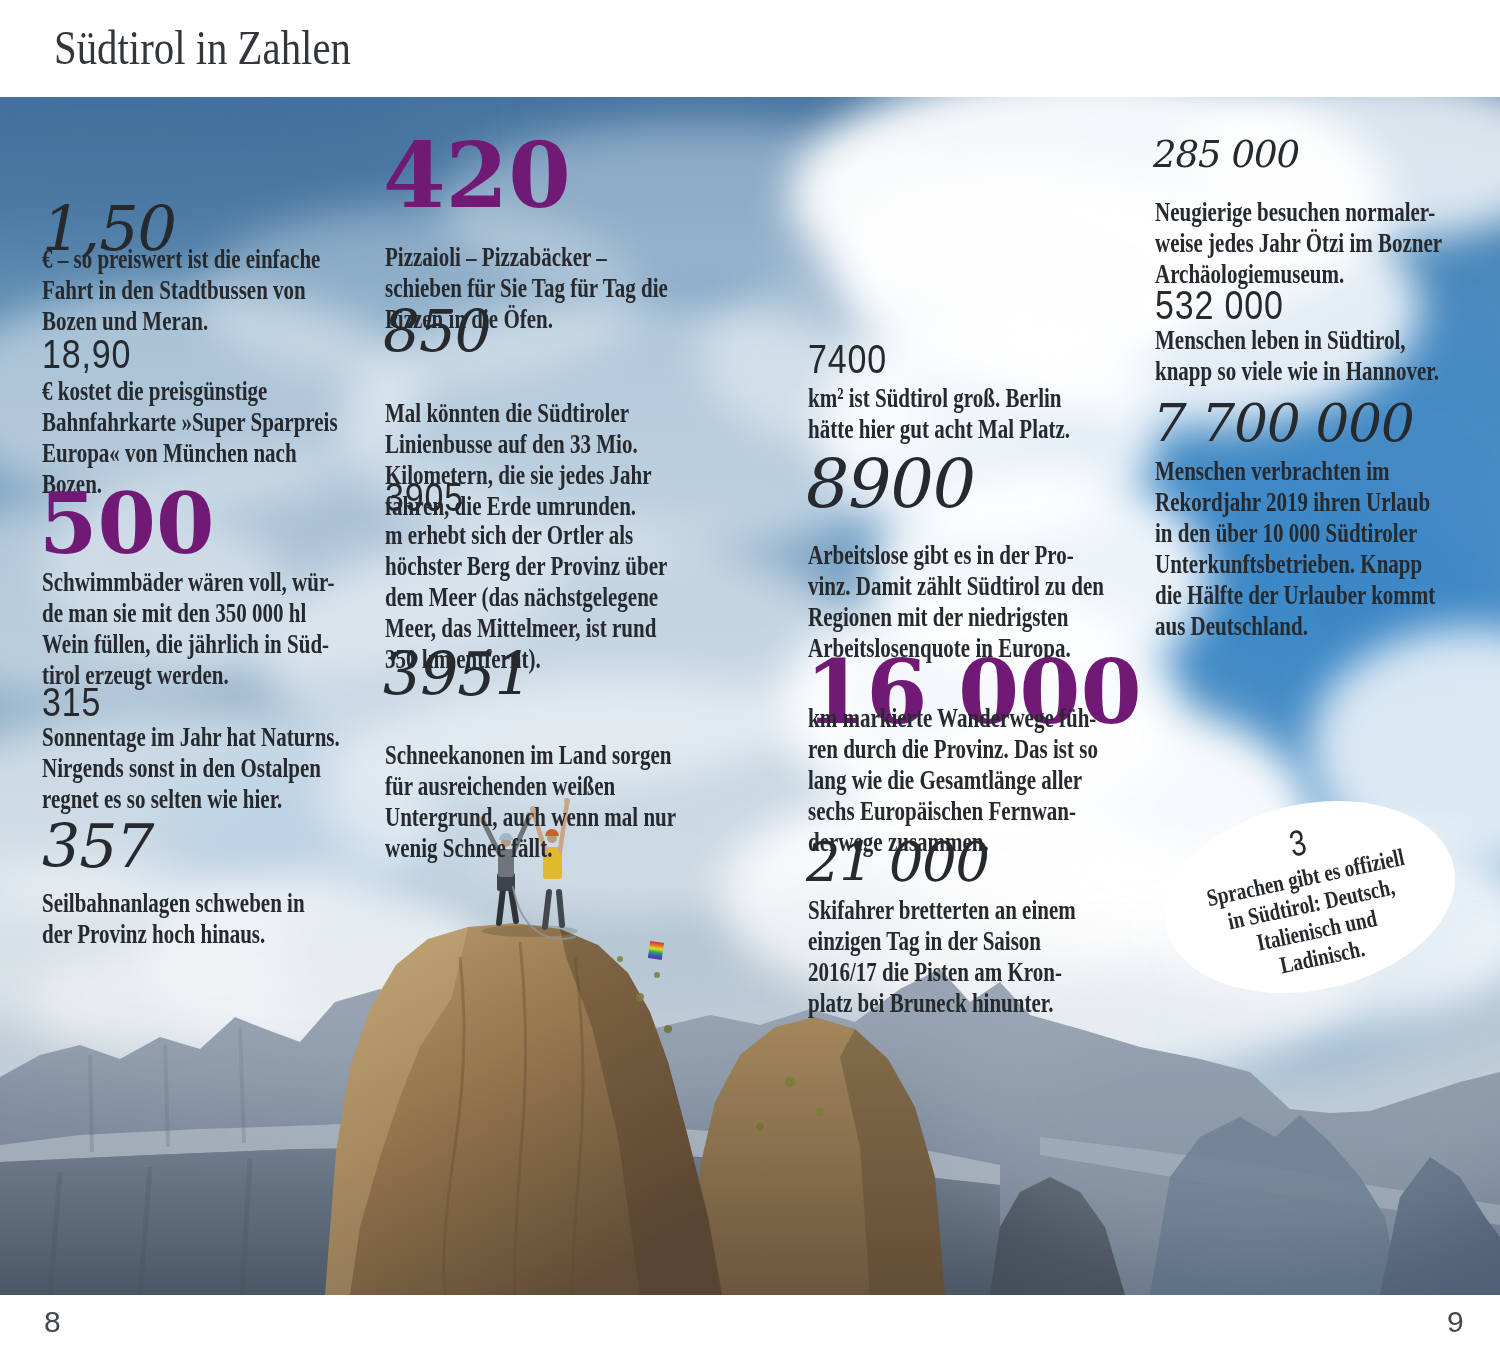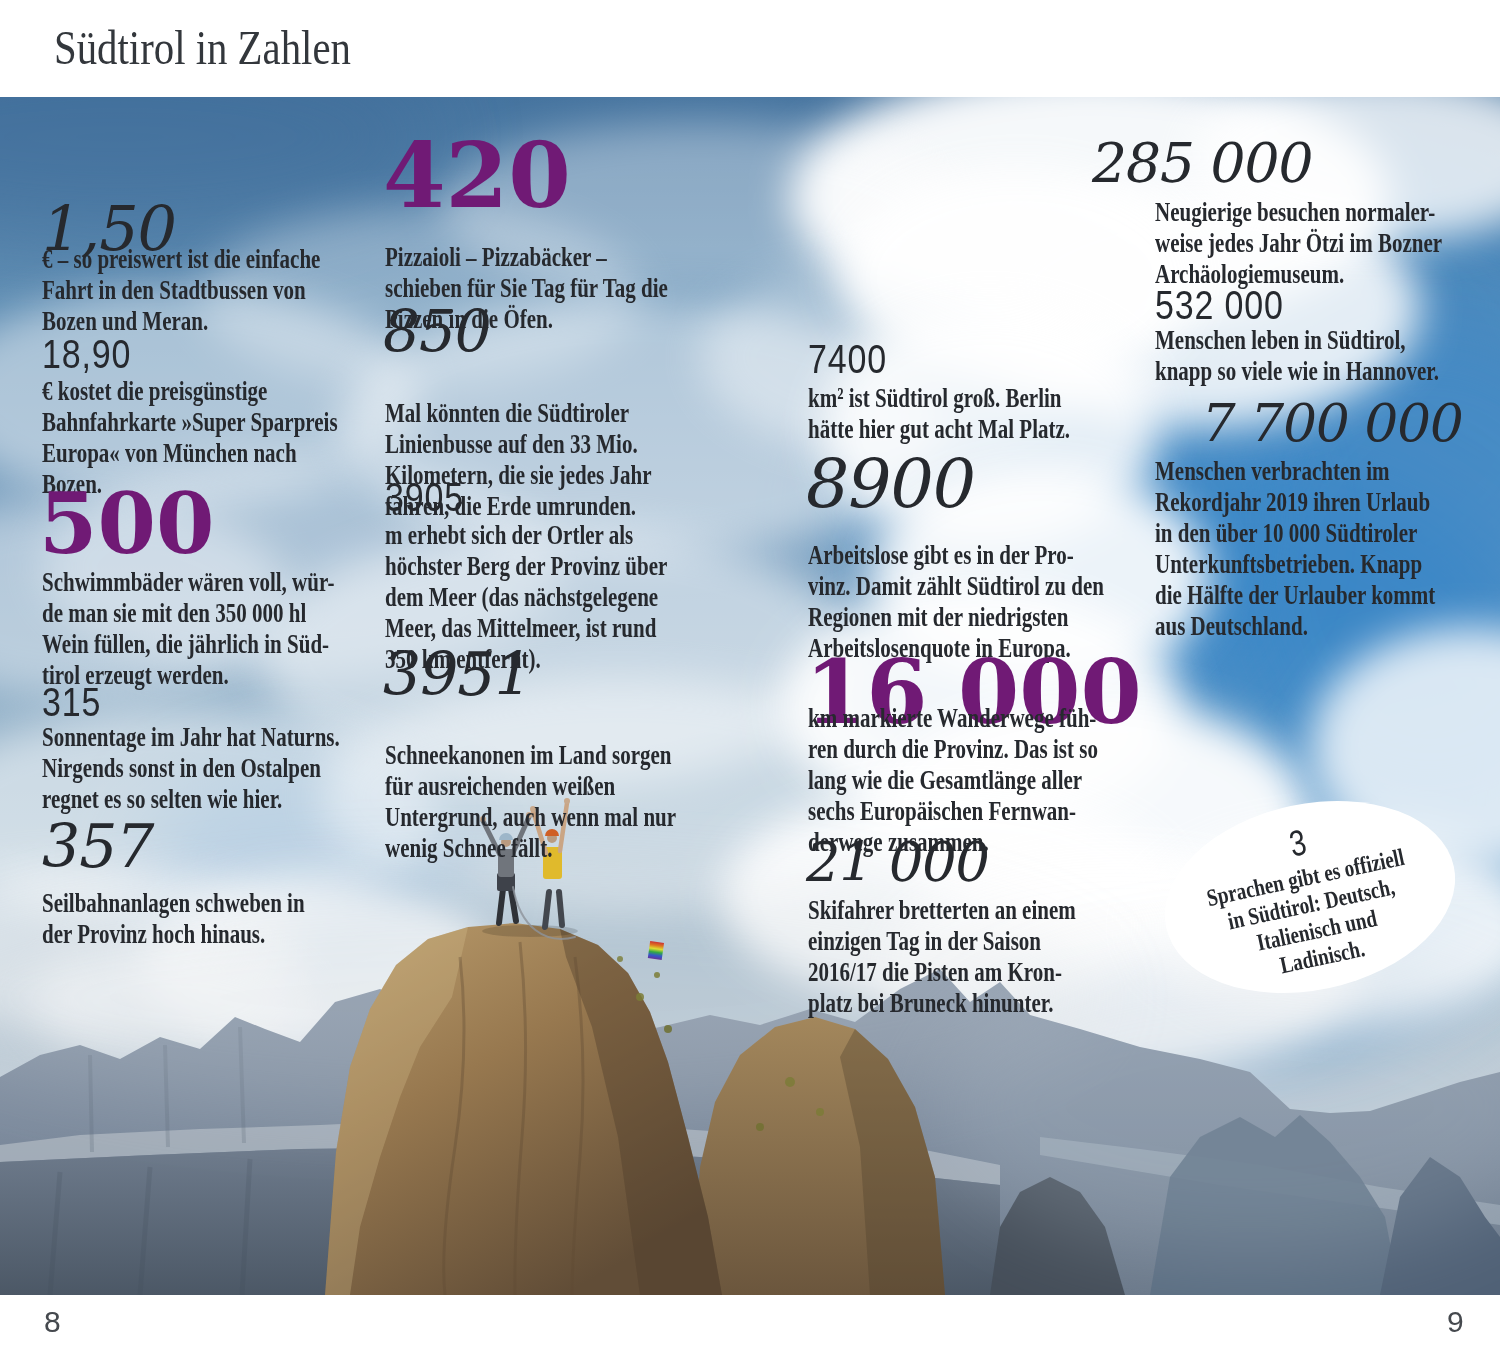--- a/index.html
+++ b/index.html
@@ -33,23 +33,23 @@
   #n14{left:42px;top:682px;}                  #t14{left:42px;top:721px;}
   #n15{left:42px;top:816px;font-size:60px;}   #t15{left:42px;top:887px;}
   #n21{left:383px;top:130px;font-size:90px;}  #t21{left:385px;top:241px;}
   #n22{left:383px;top:302px;}                 #t22{left:385px;top:397px;}
   #n23{left:385px;top:477px;}                 #t23{left:385px;top:519px;}
   #n24{left:383px;top:644px;font-size:60px;}  #t24{left:385px;top:739px;}
   #n31{left:808px;top:339px;}                 #t31{left:808px;top:382px;}
   #n32{left:806px;top:450px;font-size:68px;}  #t32{left:808px;top:539px;}
   #n33{left:805px;top:624px;margin-top:24px;}                 #t33{left:808px;top:702px;}
   #n34{left:806px;top:836px;font-size:54px;}  #t34{left:808px;top:894px;}
-  #n41{left:1092px;top:136px;font-size:55px;} #t41{left:1155px;top:196px;}
+  #n41{left:1153px;top:136px;font-size:37px;} #t41{left:1155px;top:196px;}
   #n42{left:1155px;top:285px;}                #t42{left:1155px;top:324px;}
-  #n43{left:1202px;top:396px;font-size:53px;} #t43{left:1155px;top:455px;}
+  #n43{left:1153px;top:396px;font-size:53px;} #t43{left:1155px;top:455px;}
   
   .bubble{position:absolute;left:1163px;top:804px;width:294px;height:186px;background:#ffffff;
           border-radius:50%;transform:rotate(-12deg);z-index:4;display:flex;align-items:center;justify-content:center;}
   .bubble-inner{text-align:center;transform:scaleX(.8);padding-top:2px;}
   .bubble-num{font-family:"Liberation Sans",sans-serif;font-weight:500;font-size:36px;color:#26292e;
               line-height:1;letter-spacing:1px;margin-bottom:4px;}
   .bubble-text{font-family:"Liberation Serif",serif;font-weight:bold;font-size:24px;line-height:27px;
                color:#26292e;white-space:pre-line;}
 </style>
 </head>

